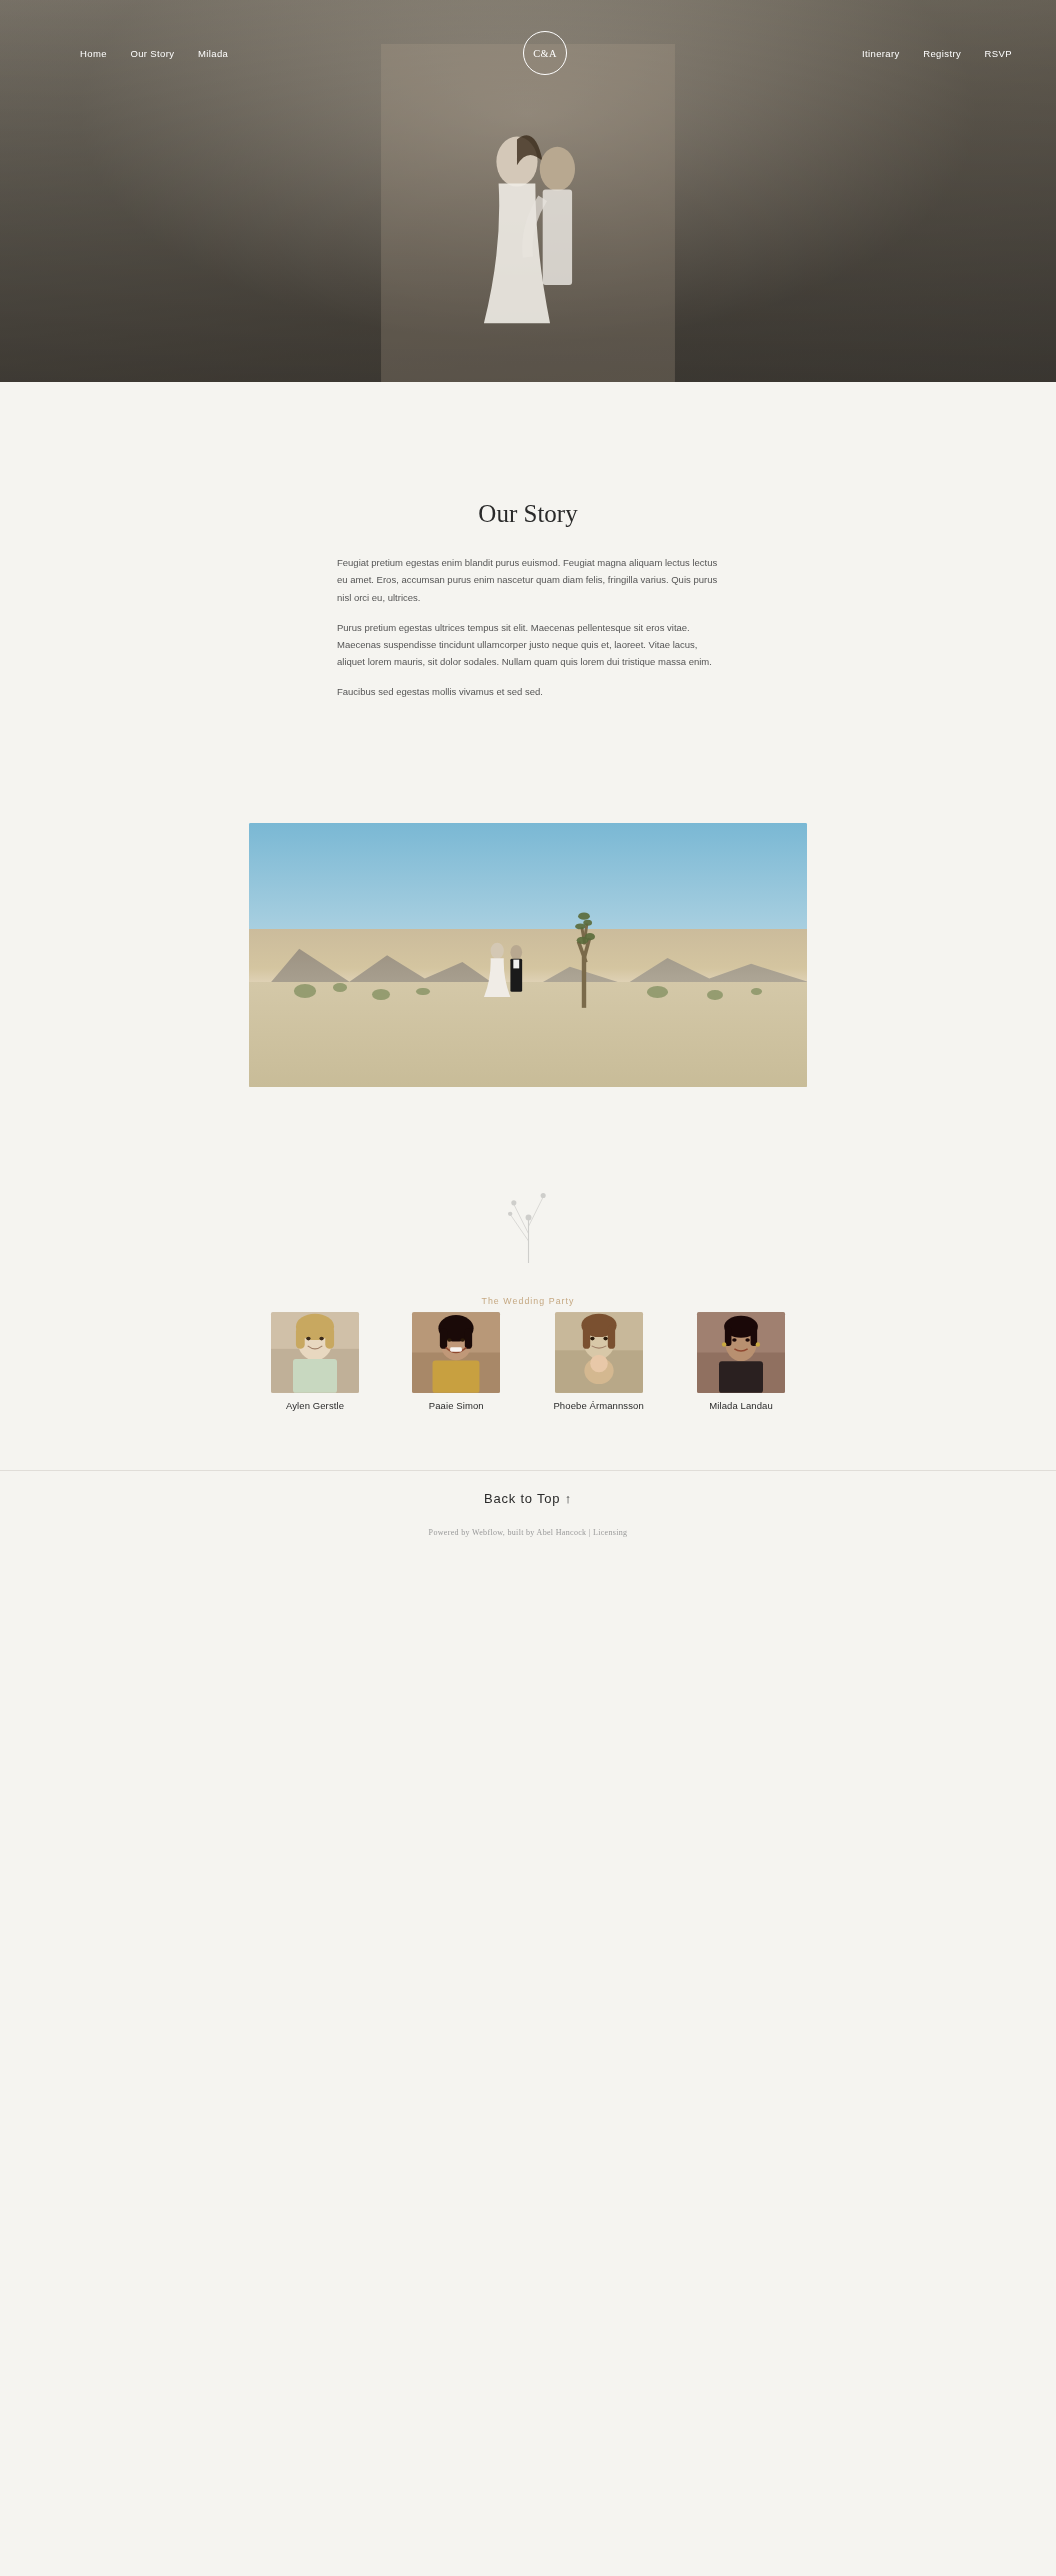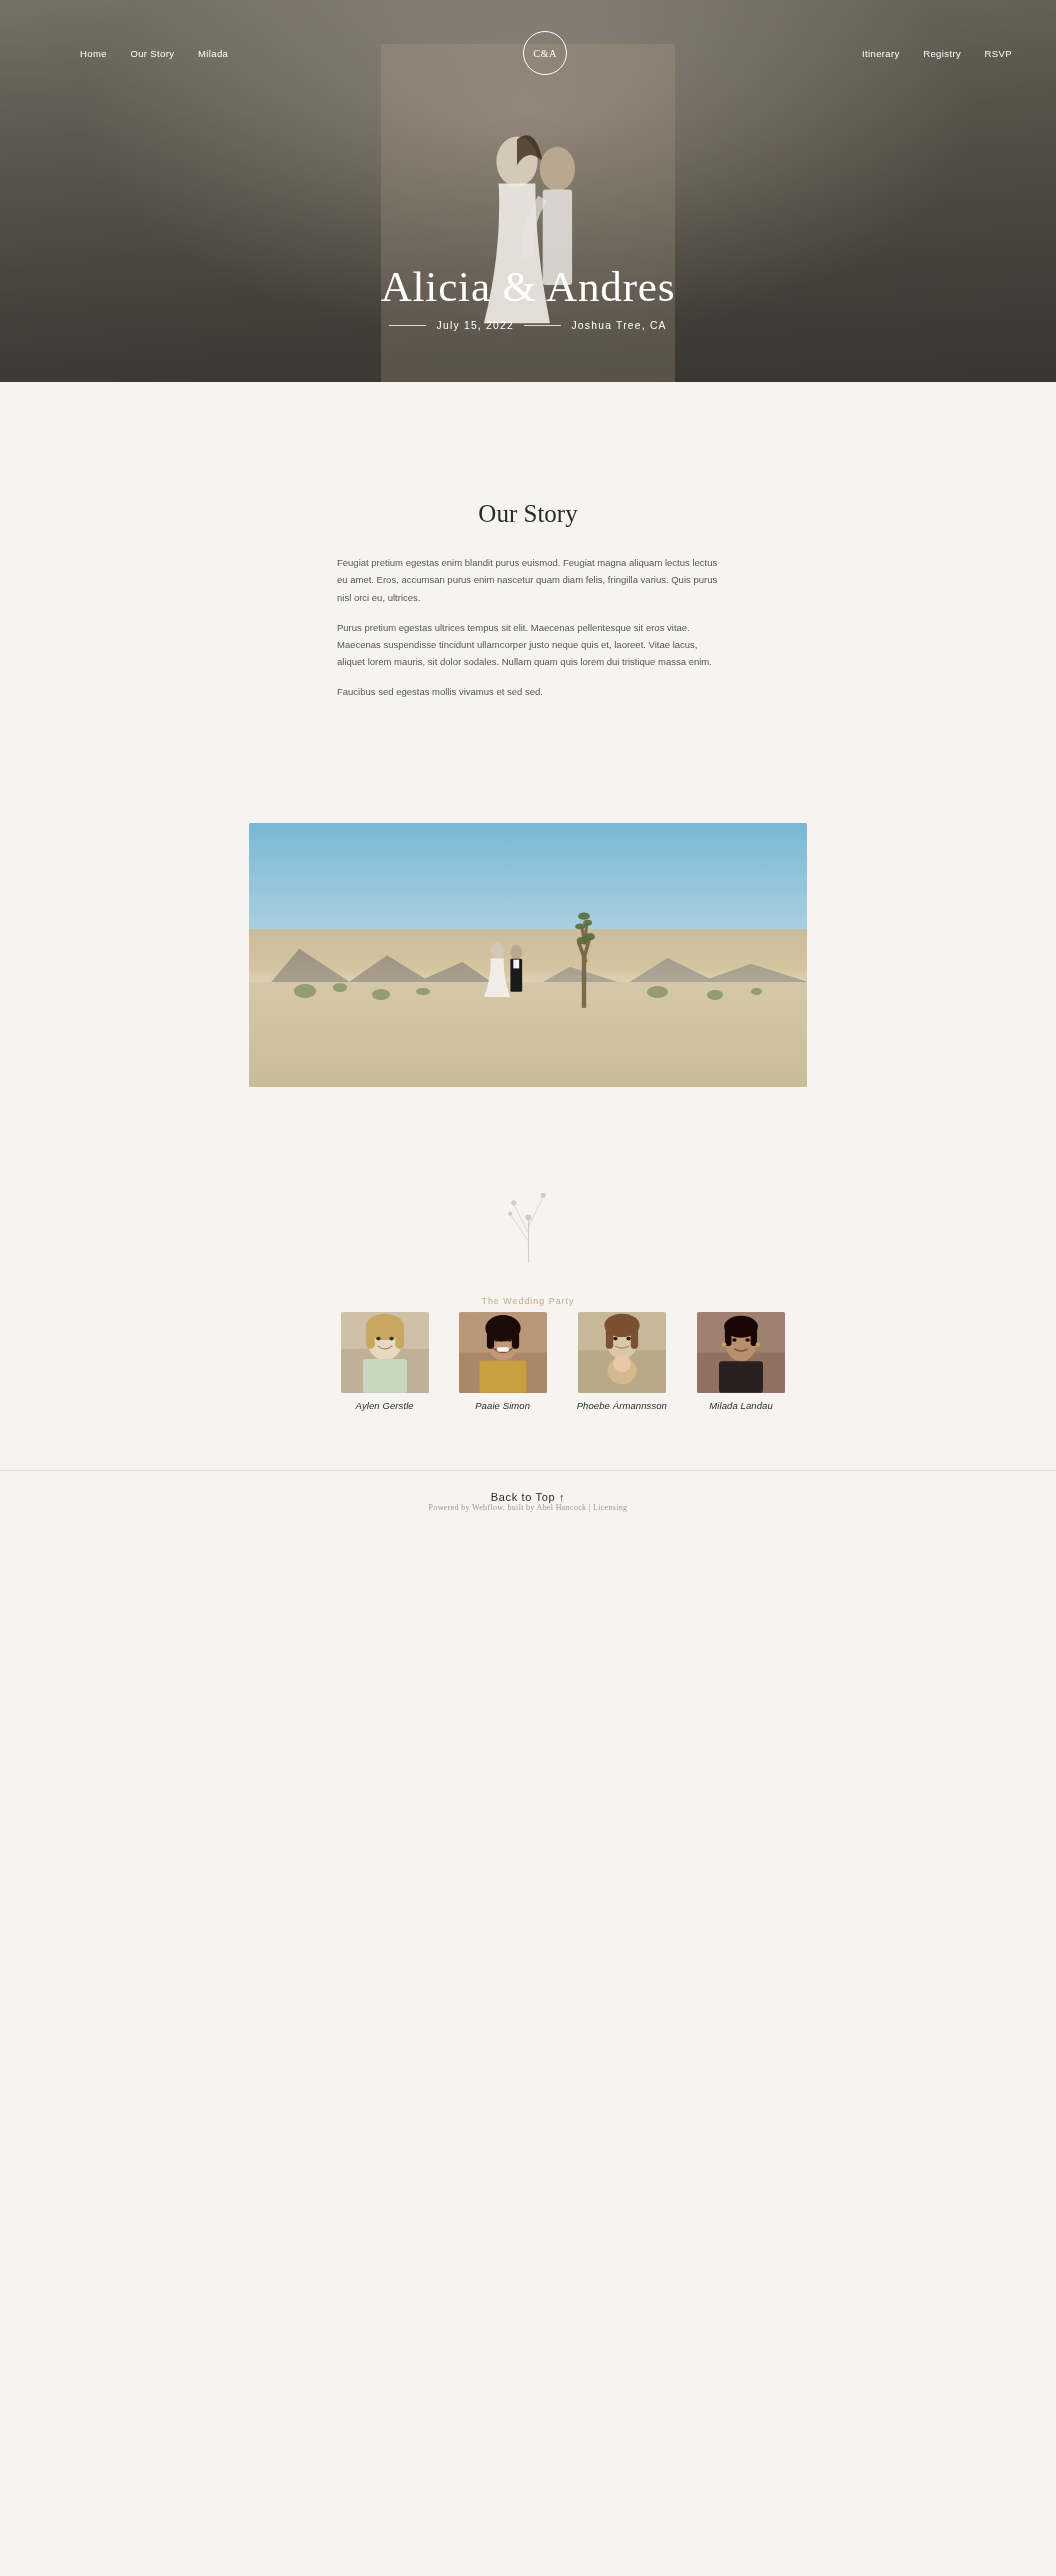--- a/index.html
+++ b/index.html
@@ -227,26 +227,25 @@
     }
     .party-heading-bridemaids {
       color: #2a2a2a;
       font-family: Georgia, serif;
       font-weight: 400;
       text-decoration: underline;
       text-underline-offset: 2.9px;
     }
     .party-members {
       display: flex;
-      justify-content: flex-end;
+      justify-content: space-between;
       gap: 30px;
       flex-wrap: wrap;
       max-width: 514px;
       margin: 0 auto;
-      font-style: italic;
     }
     .party-member {
       display: flex;
       flex-direction: column;
       align-items: center;
       gap: 7.3px;
     }
     .member-photo {
       width: 88px;
       height: 81px;
@@ -268,24 +267,24 @@
 
     
     footer {
       background: #f5f4f0;
       border-top: 0.7px solid #e0ddd8;
       padding: 20.5px 44px;
       text-align: center;
     }
     .back-to-top {
       font-family: 'Helvetica Neue', Arial, sans-serif;
-      font-size: 11px;
+      font-size: 13px;
       color: #2a2a2a;
       letter-spacing: 0.06em;
-      margin-bottom: 0;
+      margin-bottom: 22px;
     }
     .footer-credit {
       font-family: Liberation Serif, serif;
       font-size: 8px;
       color: #999;
       letter-spacing: 0.04em;
     }
   </style>
 </head>
 <body>
@@ -316,29 +315,20 @@
     <path d="M160 190 Q165 280 140 380 L230 380 Q210 280 210 190 Z" fill="#f0ece6" opacity="0.9"></path>
 
     <path d="M185 130 Q210 110 220 160 Q200 140 185 165" fill="#3a2a1a" opacity="0.8"></path>
 
     <ellipse cx="240" cy="170" rx="24" ry="30" fill="#b8a890"></ellipse>
     <rect x="220" y="198" width="40" height="130" rx="4" fill="#e8e4de" opacity="0.85"></rect>
 
     <path d="M220 210 Q195 250 200 290" stroke="#e8e4de" stroke-width="14" fill="none" opacity="0.7"></path>
   </svg>
 
-  <div class="hero-content">
-    <h1 class="hero-title">Alicia &amp; Andres</h1>
-    <div class="hero-subtitle">
-      <span class="hero-line"></span>
-      <span>July 15, 2022</span>
-      <span class="hero-line"></span>
-      <span>Joshua Tree, CA</span>
-    </div>
-  </div>
 </section>
 
 <div style="background:#f5f4f0; padding: 59px 0 14.7px;">
   <div class="our-story-section">
     <h2 class="section-title">Our Story</h2>
     <p class="story-text">Feugiat pretium egestas enim blandit purus euismod. Feugiat magna aliquam lectus lectus eu amet. Eros, accumsan purus enim nascetur quam diam felis, fringilla varius. Quis purus nisl orci eu, ultrices.</p>
     <p class="story-text">Purus pretium egestas ultrices tempus sit elit. Maecenas pellentesque sit eros vitae. Maecenas suspendisse tincidunt ullamcorper justo neque quis et, laoreet. Vitae lacus, aliquet lorem mauris, sit dolor sodales. Nullam quam quis lorem dui tristique massa enim.</p>
     <p class="story-text">Faucibus sed egestas mollis vivamus et sed sed.</p>
   </div>
 </div>

